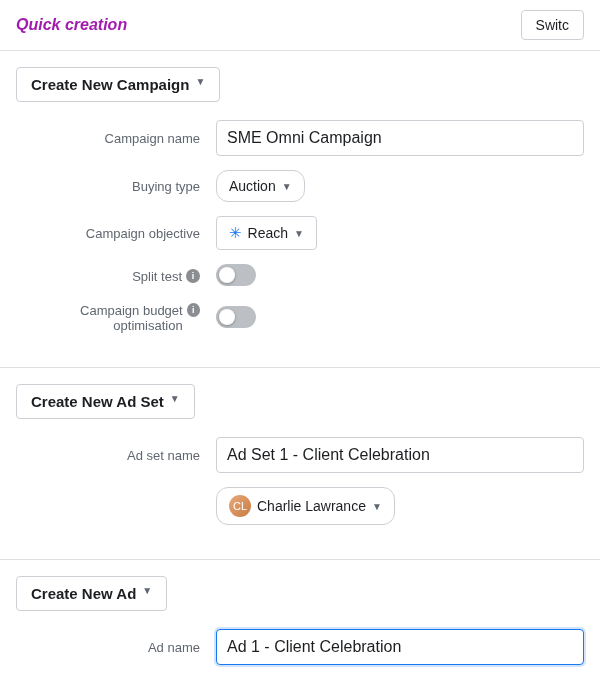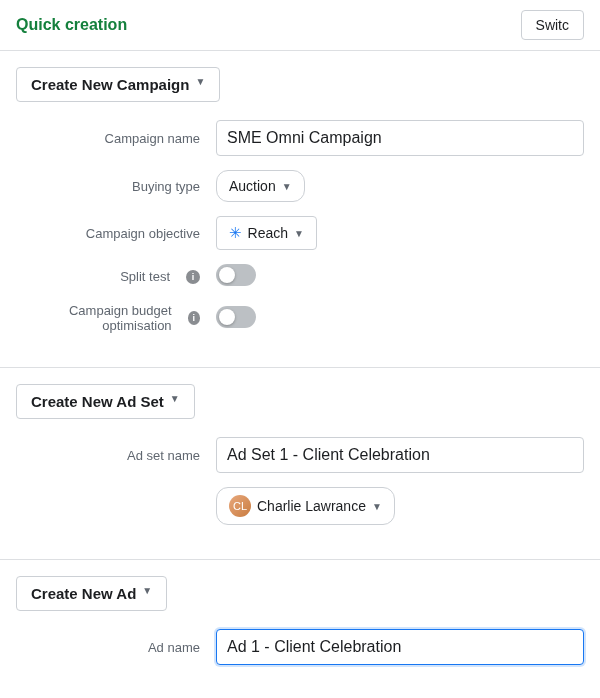--- a/index.html
+++ b/index.html
@@ -18,21 +18,22 @@
       display: flex;
       align-items: center;
       justify-content: space-between;
       padding: 10px 16px 10px 16px;
       border-bottom: 1px solid #dddfe2;
       background: #fff;
     }
     .header-title {
       font-size: 16px;
       font-weight: 700;
-      color: #15803d;
+      color: #a21caf;
+      font-style: italic;
     }
     .switch-btn {
       border: 1px solid #ccd0d5;
       background: #fff;
       border-radius: 4px;
       padding: 6px 14px;
       font-size: 14px;
       cursor: pointer;
       color: #1c1e21;
     }
@@ -197,22 +198,20 @@
     
     .footer-text {
       padding: 10px 16px;
       font-size: 12px;
       color: #606770;
     }
 
     
     .label-with-info {
       display: inline-flex;
-      align-items: center;
-      gap: 12px;
     }
   </style>
 </head>
 <body>
 
 <div class="header">
   <span class="header-title">Quick creation</span>
   <button class="switch-btn">Switc</button>
 </div>
 

